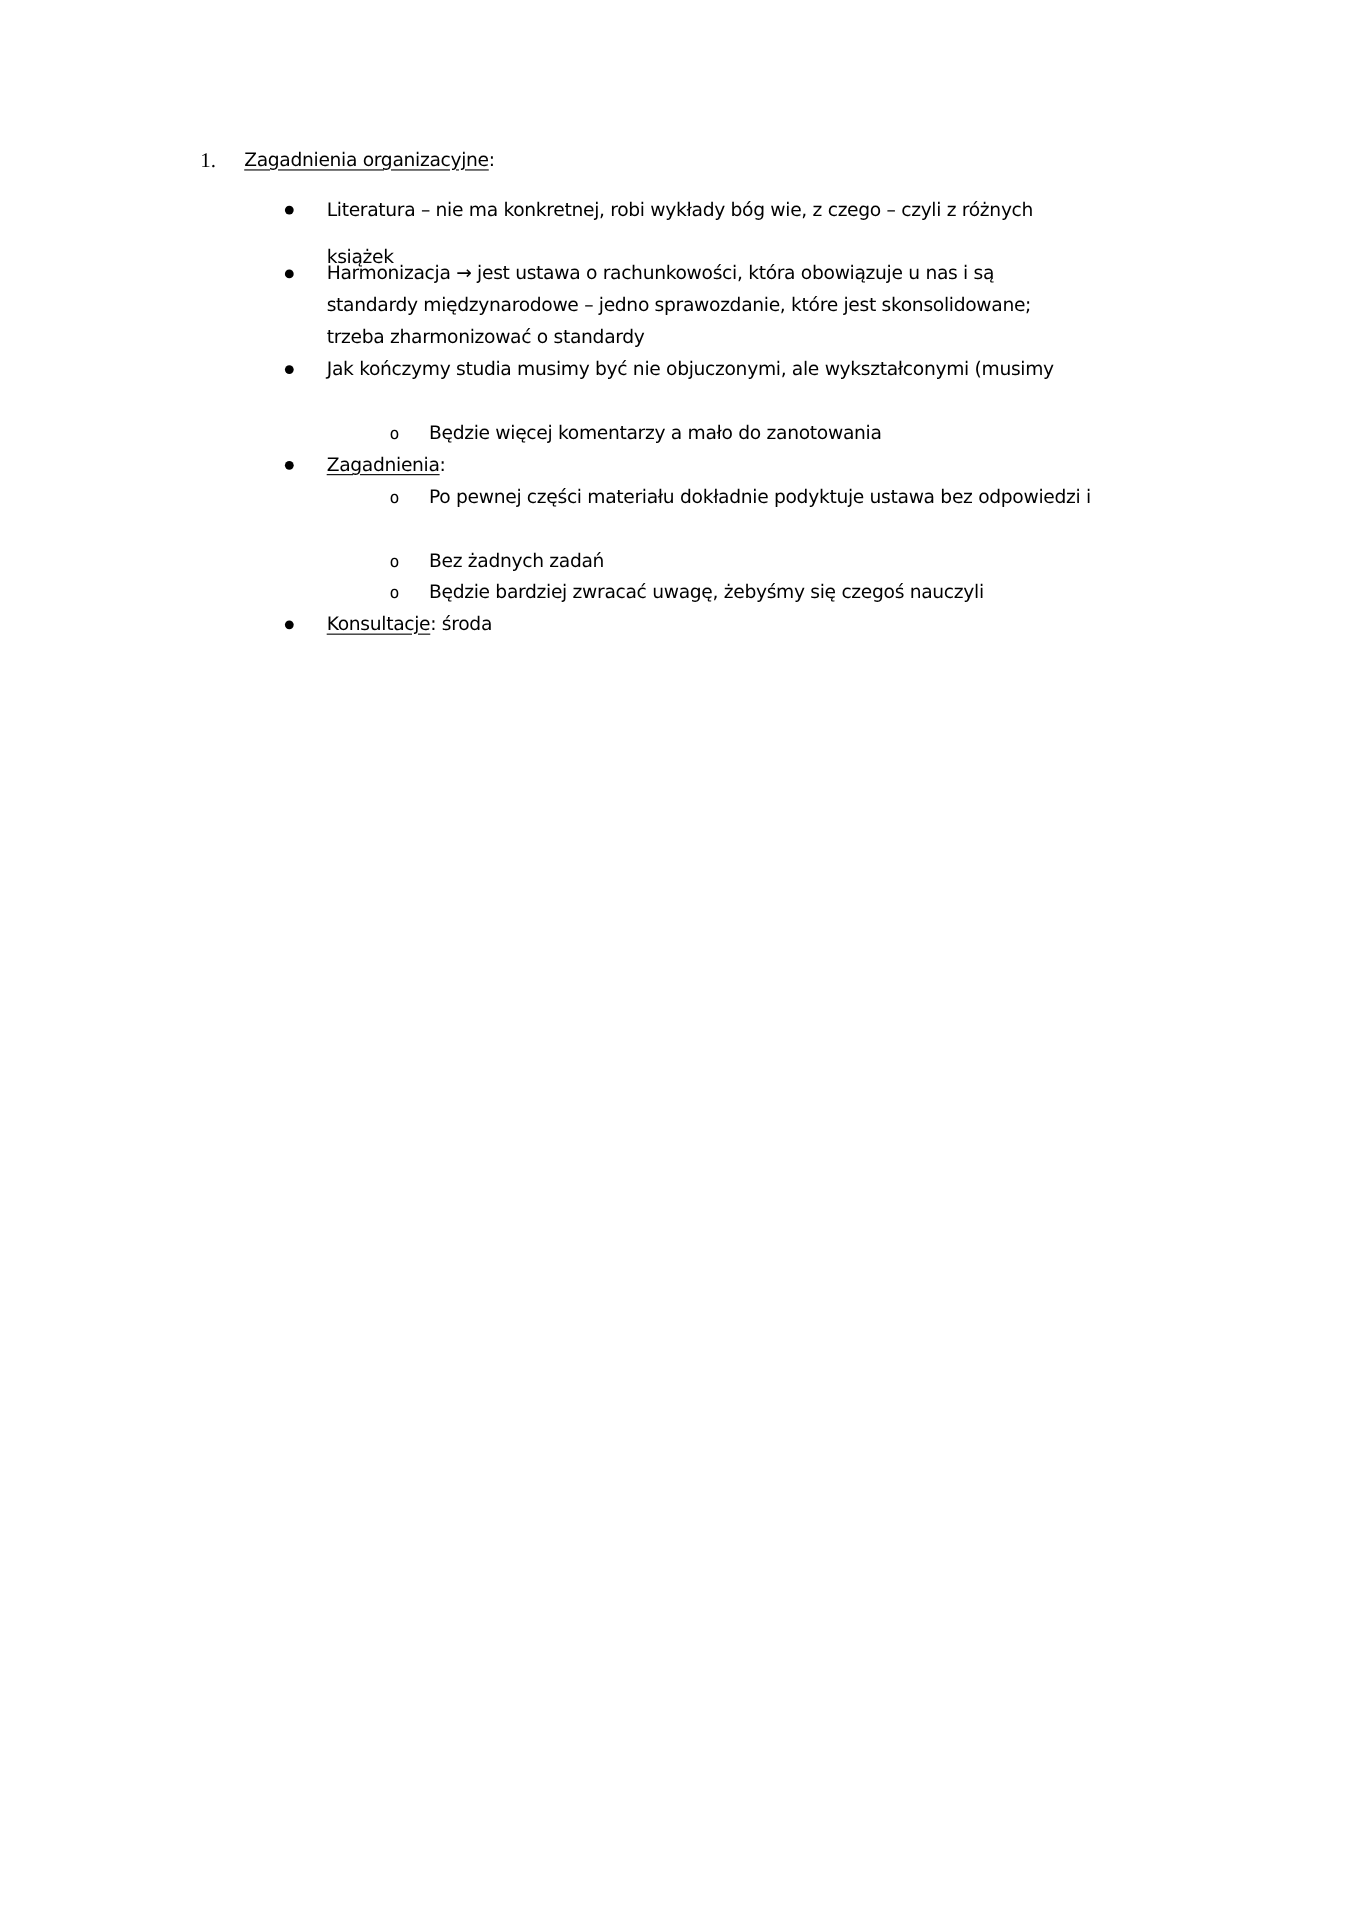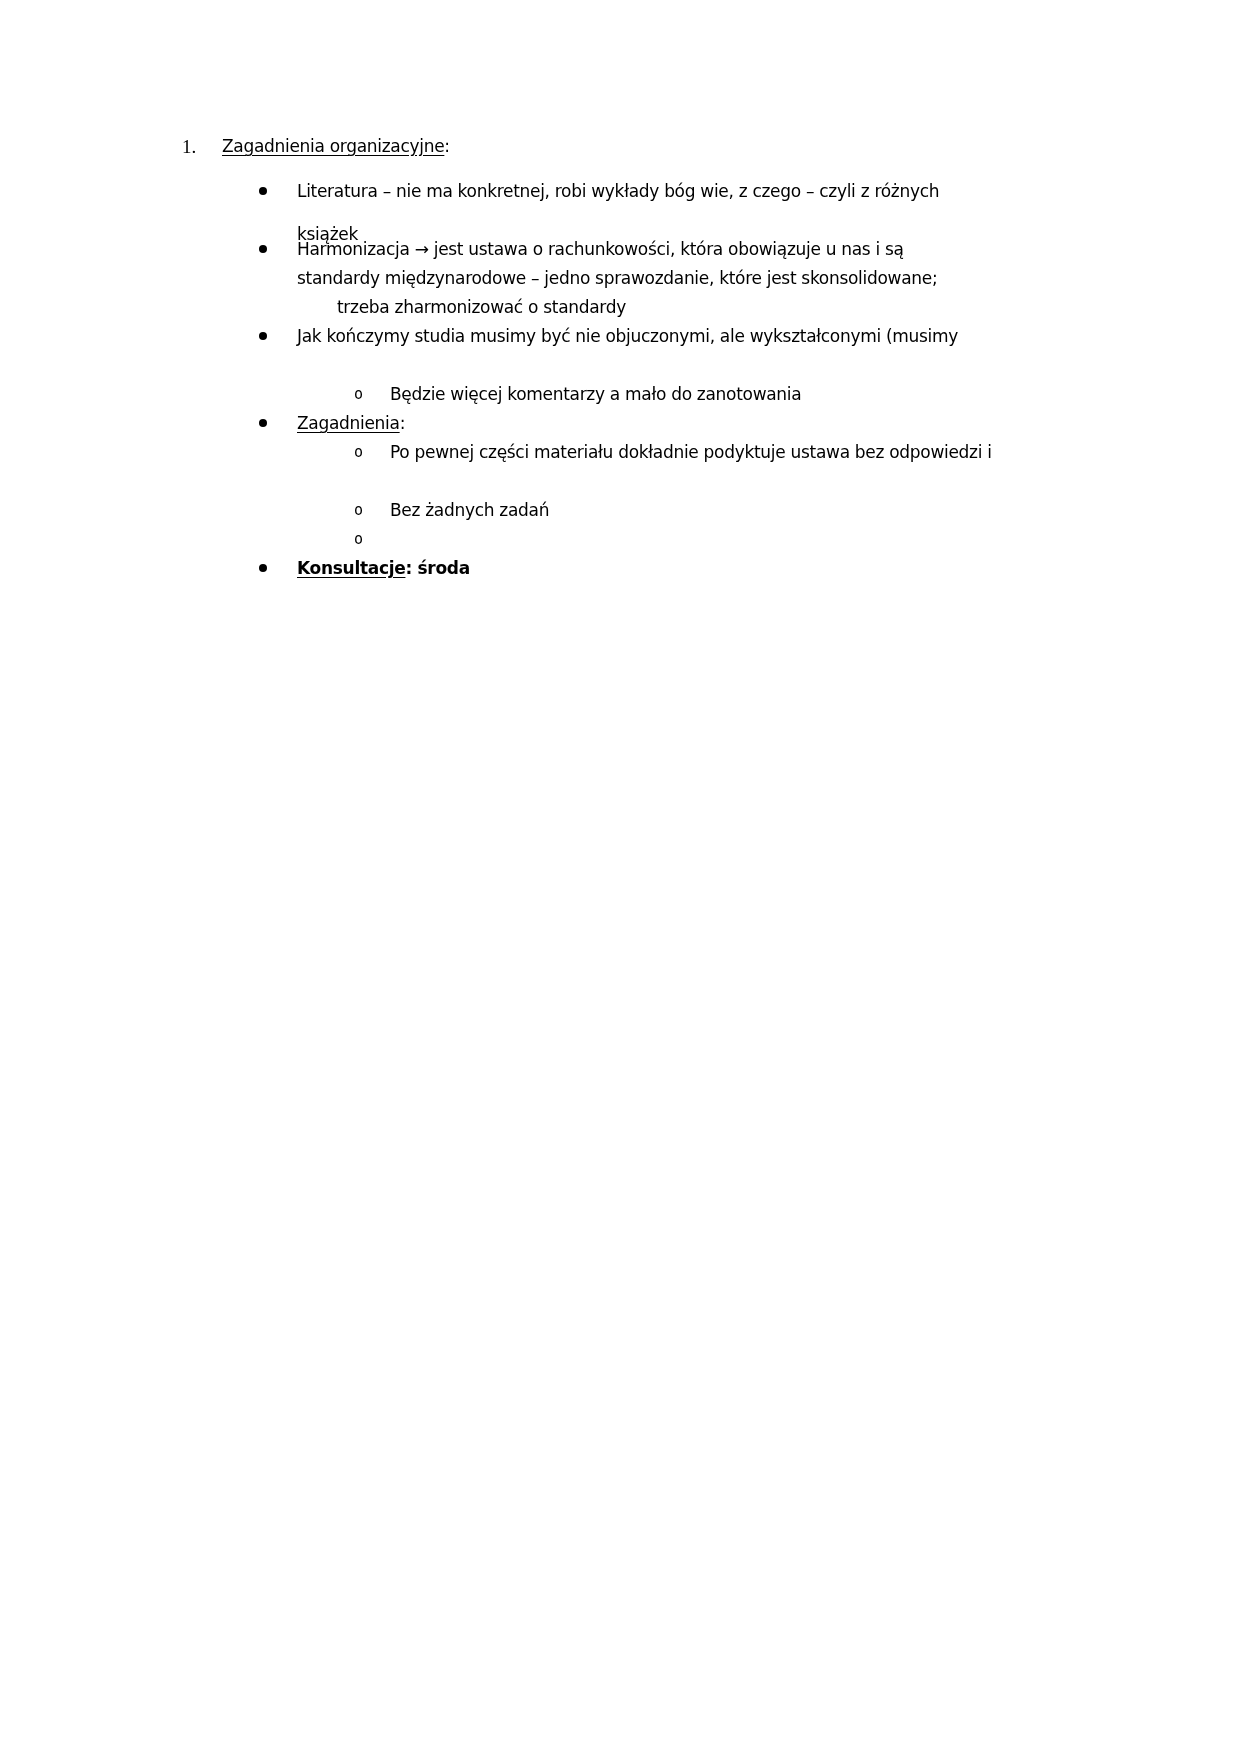--- a/index.html
+++ b/index.html
@@ -64,38 +64,39 @@
     <span class="u">Zagadnienia organizacyjne</span><span>:</span>
   </div>
 
   <div class="bullet" style="left:259px; top:187px;"></div>
   <div class="line" style="left:297px; top:177px;">Literatura – nie ma konkretnej, robi wykłady bóg wie, z czego – czyli z różnych</div>
   <div class="line" style="left:297px; top:220px;">książek</div>
 
   <div class="bullet" style="left:259px; top:245px;"></div>
   <div class="line" style="left:297px; top:235px;">Harmonizacja → jest ustawa o rachunkowości, która obowiązuje u nas i są</div>
   <div class="line" style="left:297px; top:264px;">standardy międzynarodowe – jedno sprawozdanie, które jest skonsolidowane;</div>
-  <div class="line" style="left:297px; top:293px;margin-left:40px;">trzeba zharmonizować o standardy</div>
+  <div class="line" style="left:297px; top:293px;">trzeba zharmonizować o standardy</div>
 
   <div class="bullet" style="left:259px; top:332px;"></div>
   <div class="line" style="left:297px; top:322px;">Jak kończymy studia musimy być nie objuczonymi, ale wykształconymi (musimy</div>
   <span class="circle" style="left:354px; top:380px;">o</span>
   <div class="line" style="left:390px; top:380px;">Będzie więcej komentarzy a mało do zanotowania</div>
 
   <div class="bullet" style="left:259px; top:419px;"></div>
   <div class="line" style="left:297px; top:409px;">
     <span class="u">Zagadnienia</span><span>:</span>
   </div>
 
   <span class="circle" style="left:354px; top:438px;">o</span>
   <div class="line" style="left:390px; top:438px;">Po pewnej części materiału dokładnie podyktuje ustawa bez odpowiedzi i</div>
 
   <span class="circle" style="left:354px; top:496px;">o</span>
   <div class="line" style="left:390px; top:496px;">Bez żadnych zadań</div>
 
   <span class="circle" style="left:354px; top:525px;">o</span>
+  <div class="line" style="left:390px; top:525px;">Będzie bardziej zwracać uwagę, żebyśmy się czegoś nauczyli</div>
 
   <div class="bullet" style="left:259px; top:564px;"></div>
-  <div class="line" style="left:297px; top:554px;font-weight:bold;">
+  <div class="line" style="left:297px; top:554px;">
     <span class="u">Konsultacje</span><span>:</span><span style="white-space:pre;"> środa</span>
   </div>
 
 </div>
 
 </body></html>

